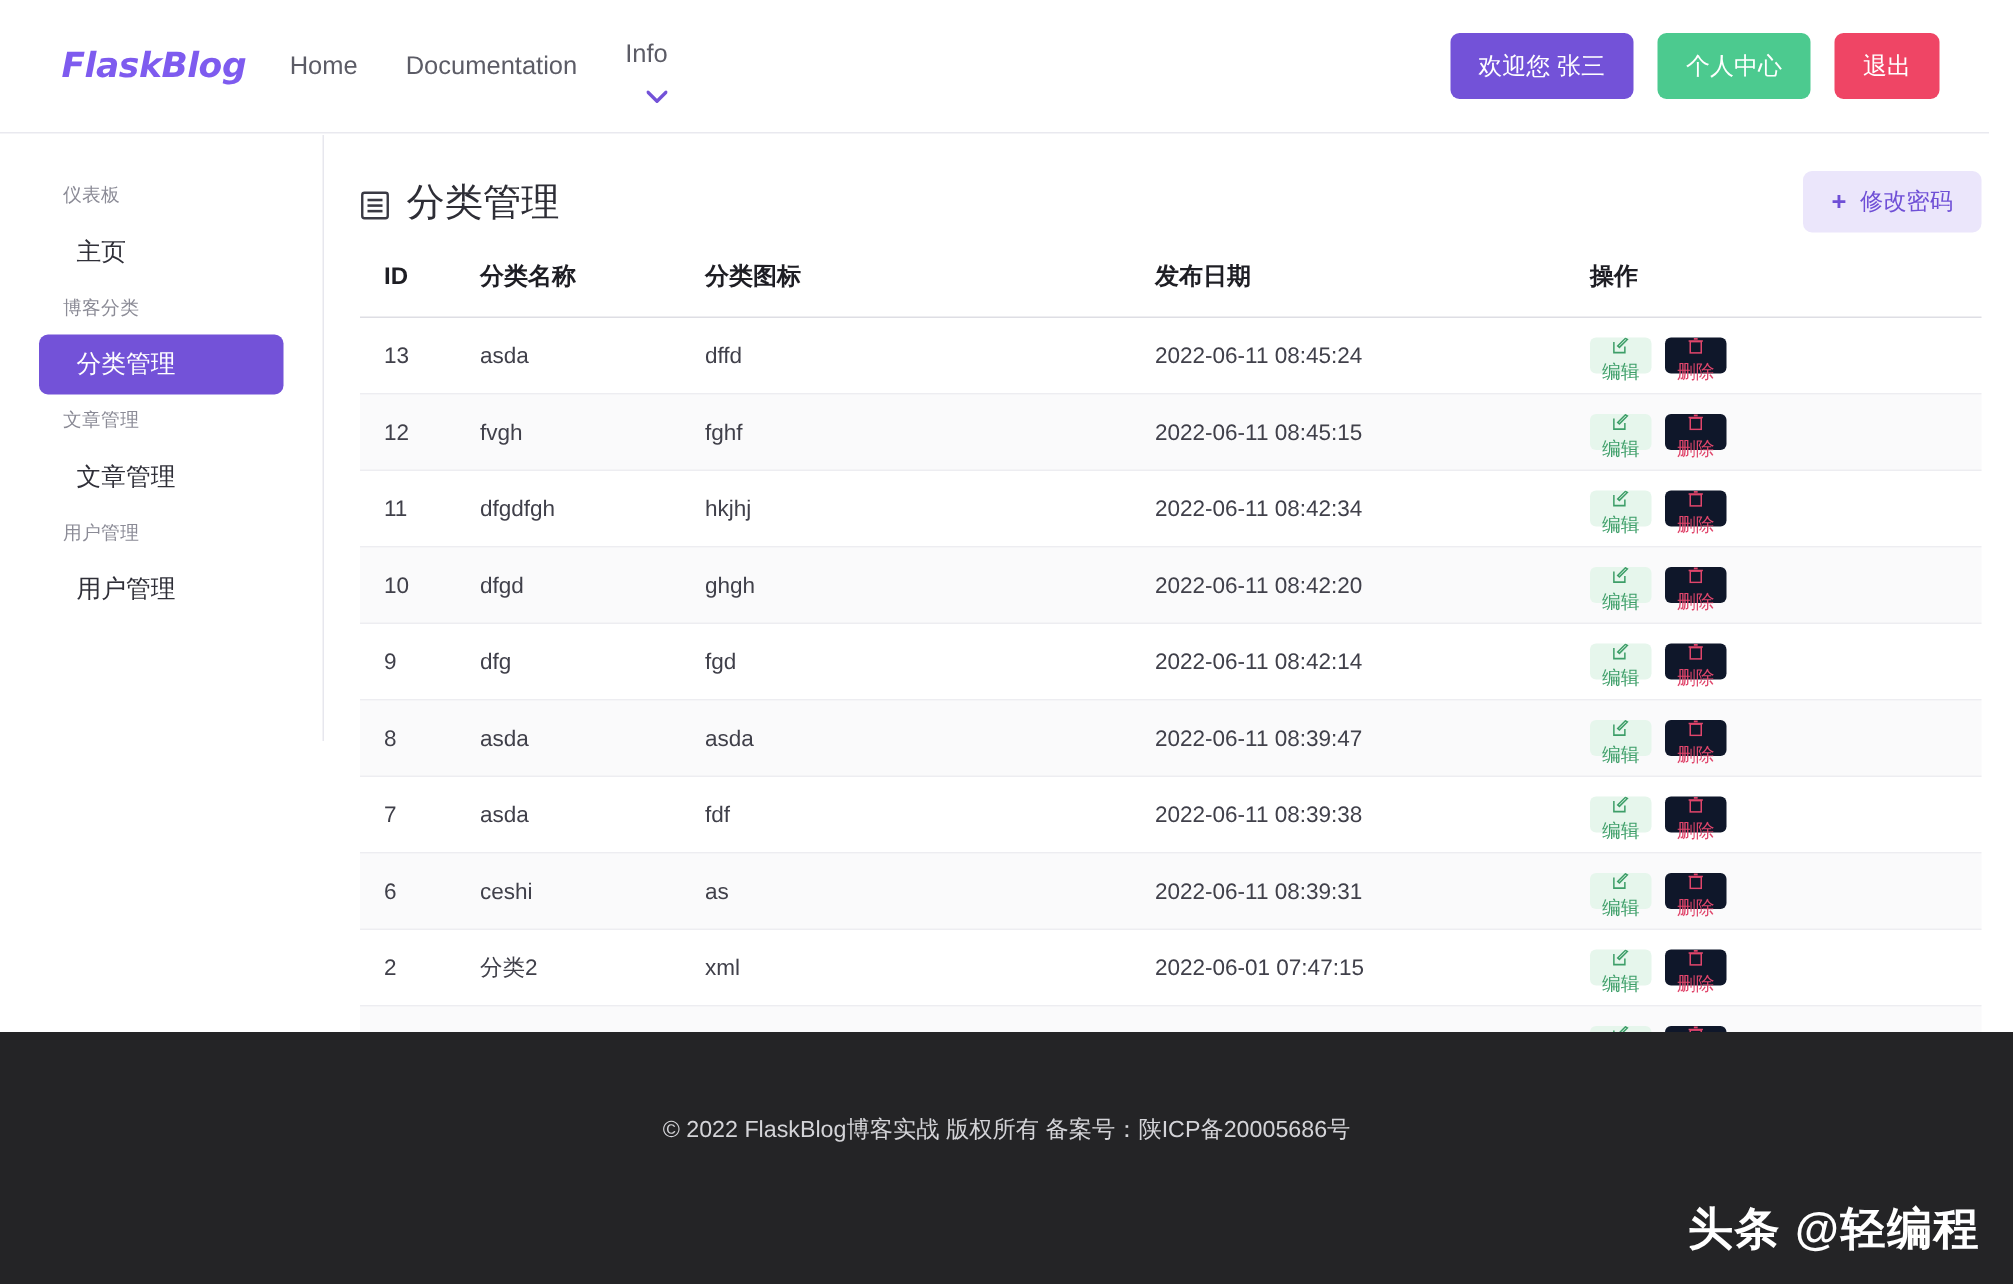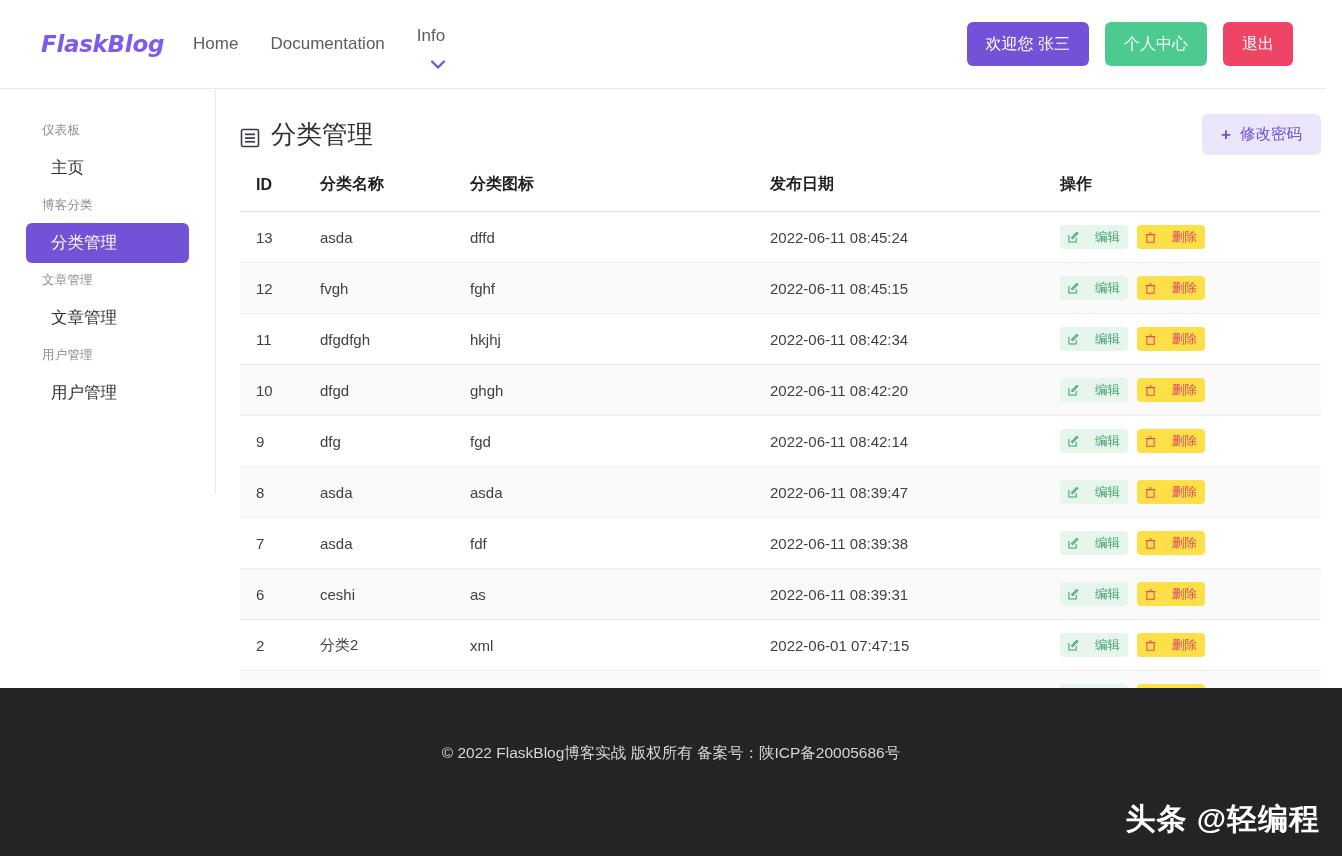--- a/index.html
+++ b/index.html
@@ -123,26 +123,27 @@
   .col-icon { width: 300px; }
   .col-date { width: 290px; }
   .col-act  { width: auto; }
   th.col-id { padding-left: 16px !important; }
 
   .act-wrap { display: flex; gap: 9px; align-items: center; }
   .act-btn {
     border: none; border-radius: 4px;
     font-size: 12.5px;
     height: 24px; padding: 0 8px;
-    display: inline-flex; align-items: center; gap: 16px;
+    display: inline-flex; align-items: center; gap: 4px;
     cursor: pointer;
     font-family: "Liberation Sans", sans-serif;
+    flex-direction: column;
   }
   .act-edit { background: #e6f6ec; color: #3d9e68; }
-  .act-del  { background: #fde047; color: #e0456b; }
+  .act-del  { background: #0f172a; color: #e0456b; }
   .act-ico { width: 11px; height: 11px; display: block; }
 
   
   .pager {
     display: flex; align-items: center;
     margin-top: 25px; padding-bottom: 10px;
   }
   .pg {
     width: 28px; height: 28px;
     border: 1px solid #dcdce3; border-radius: 5px;

